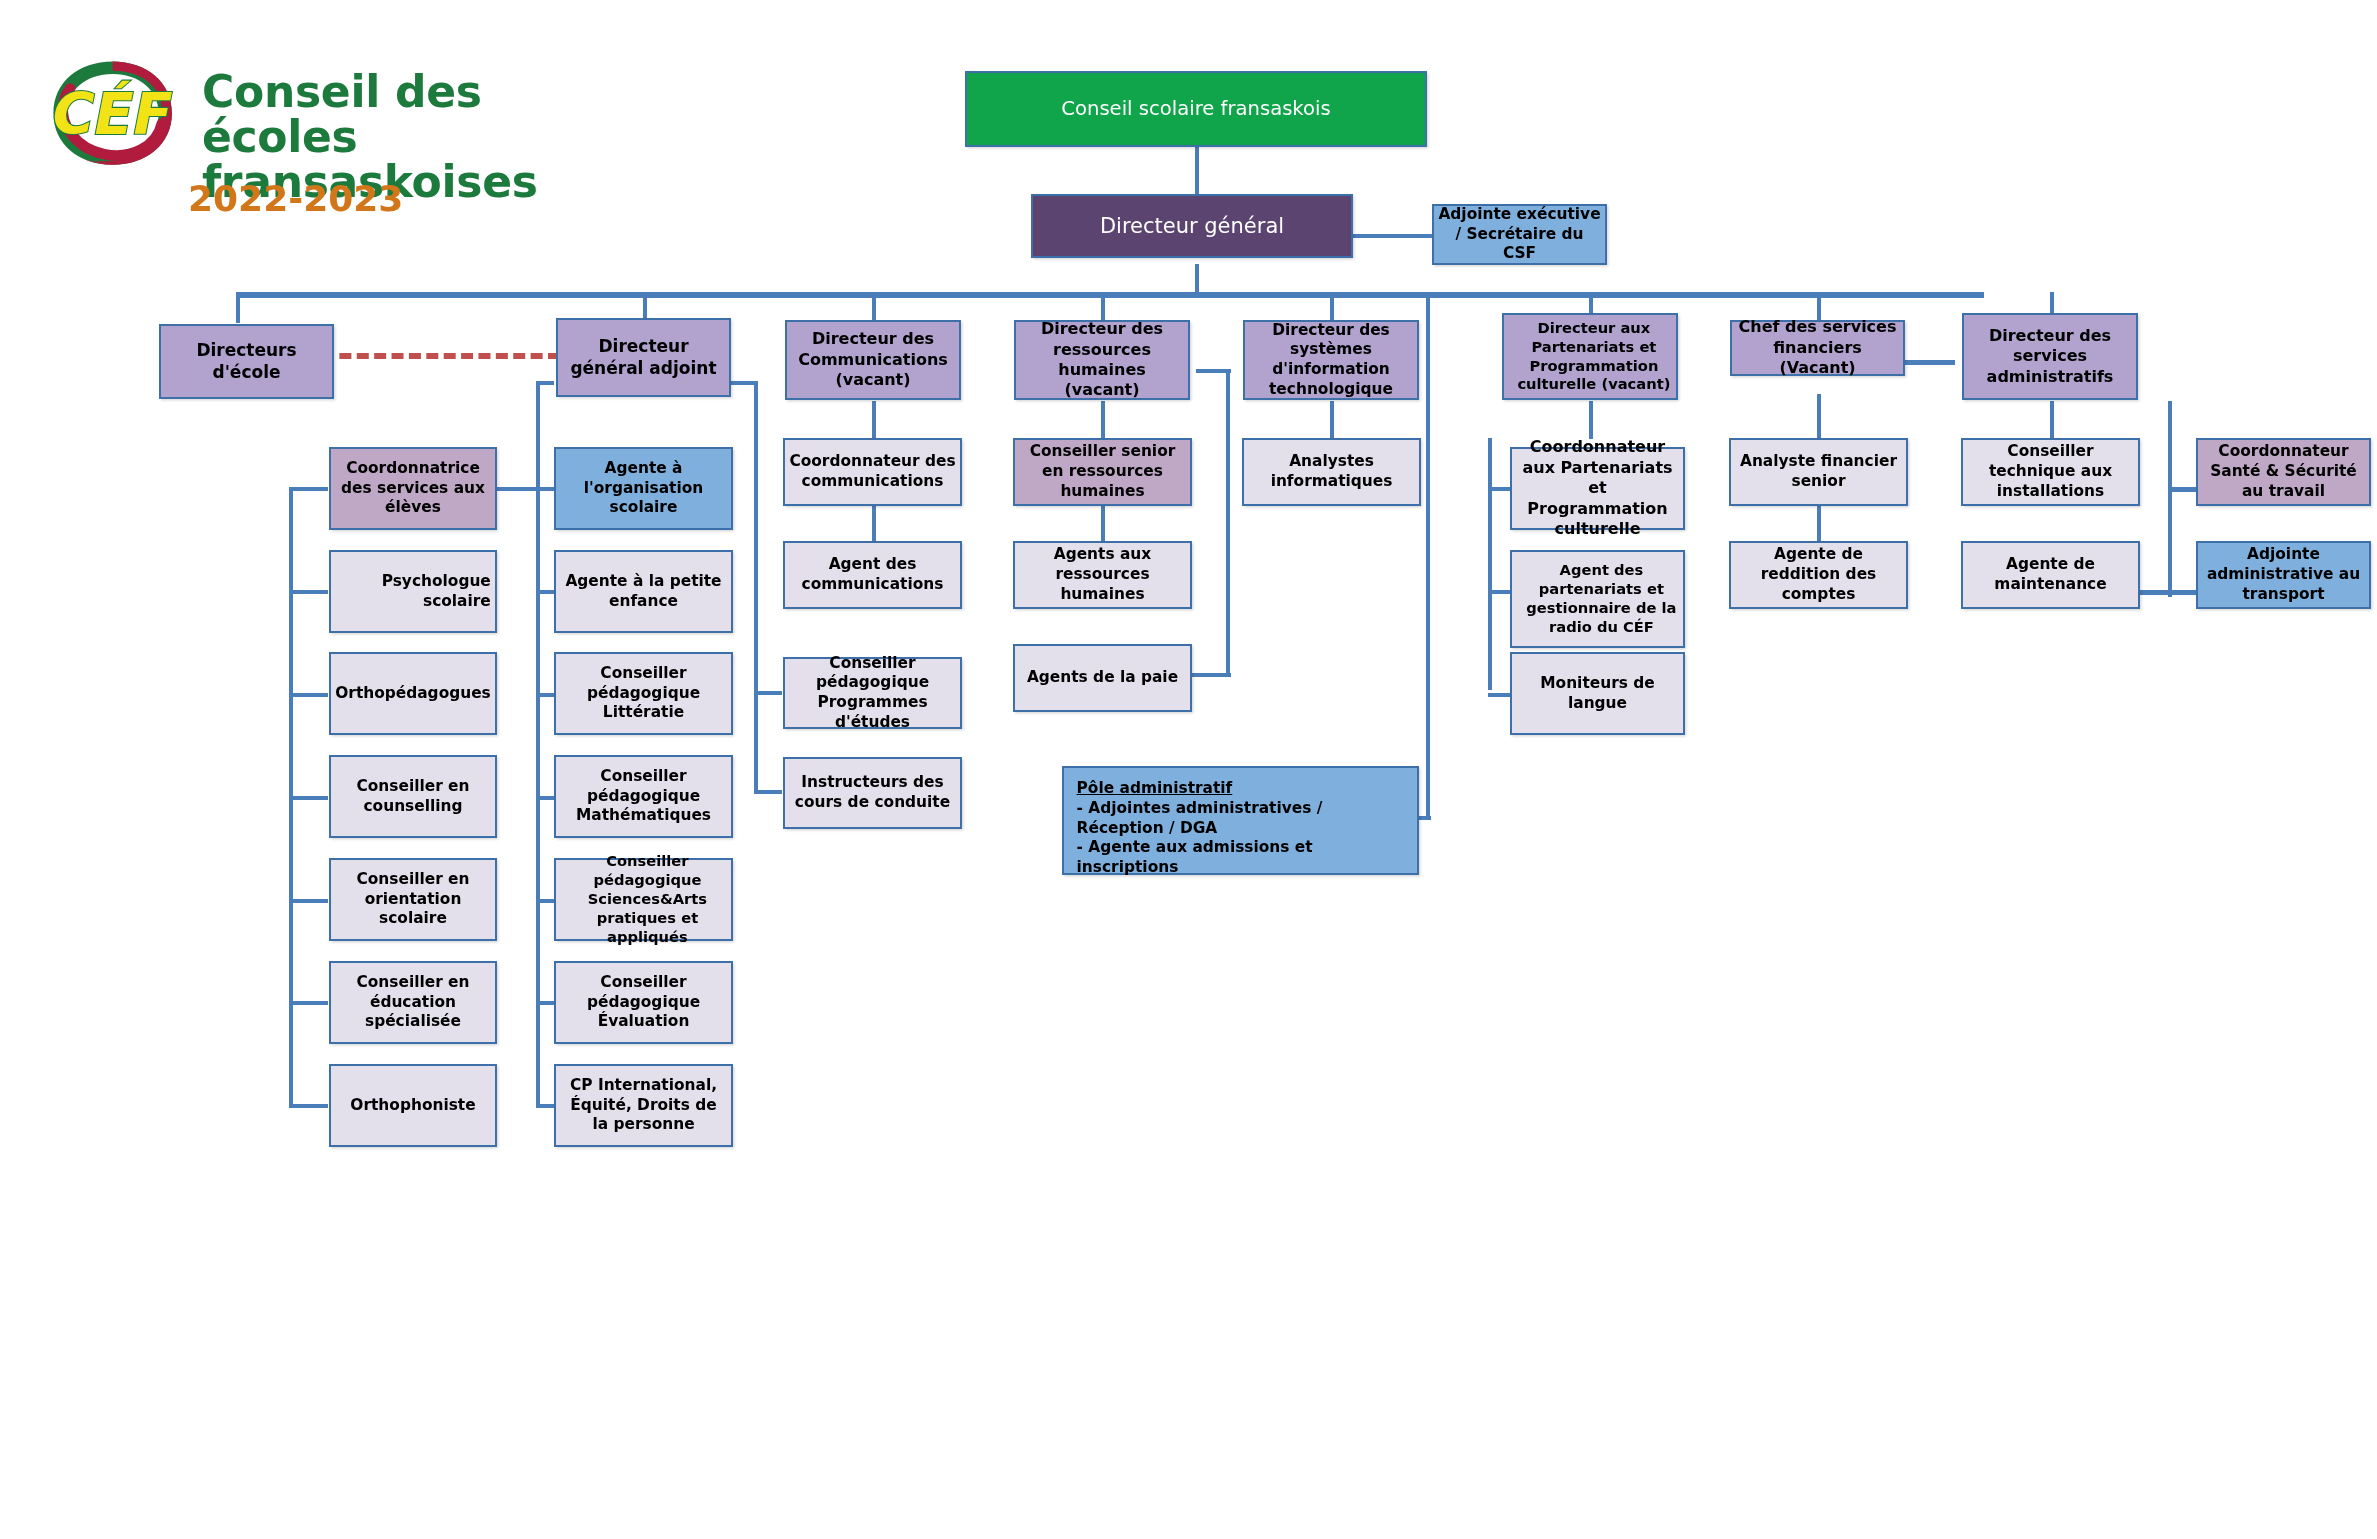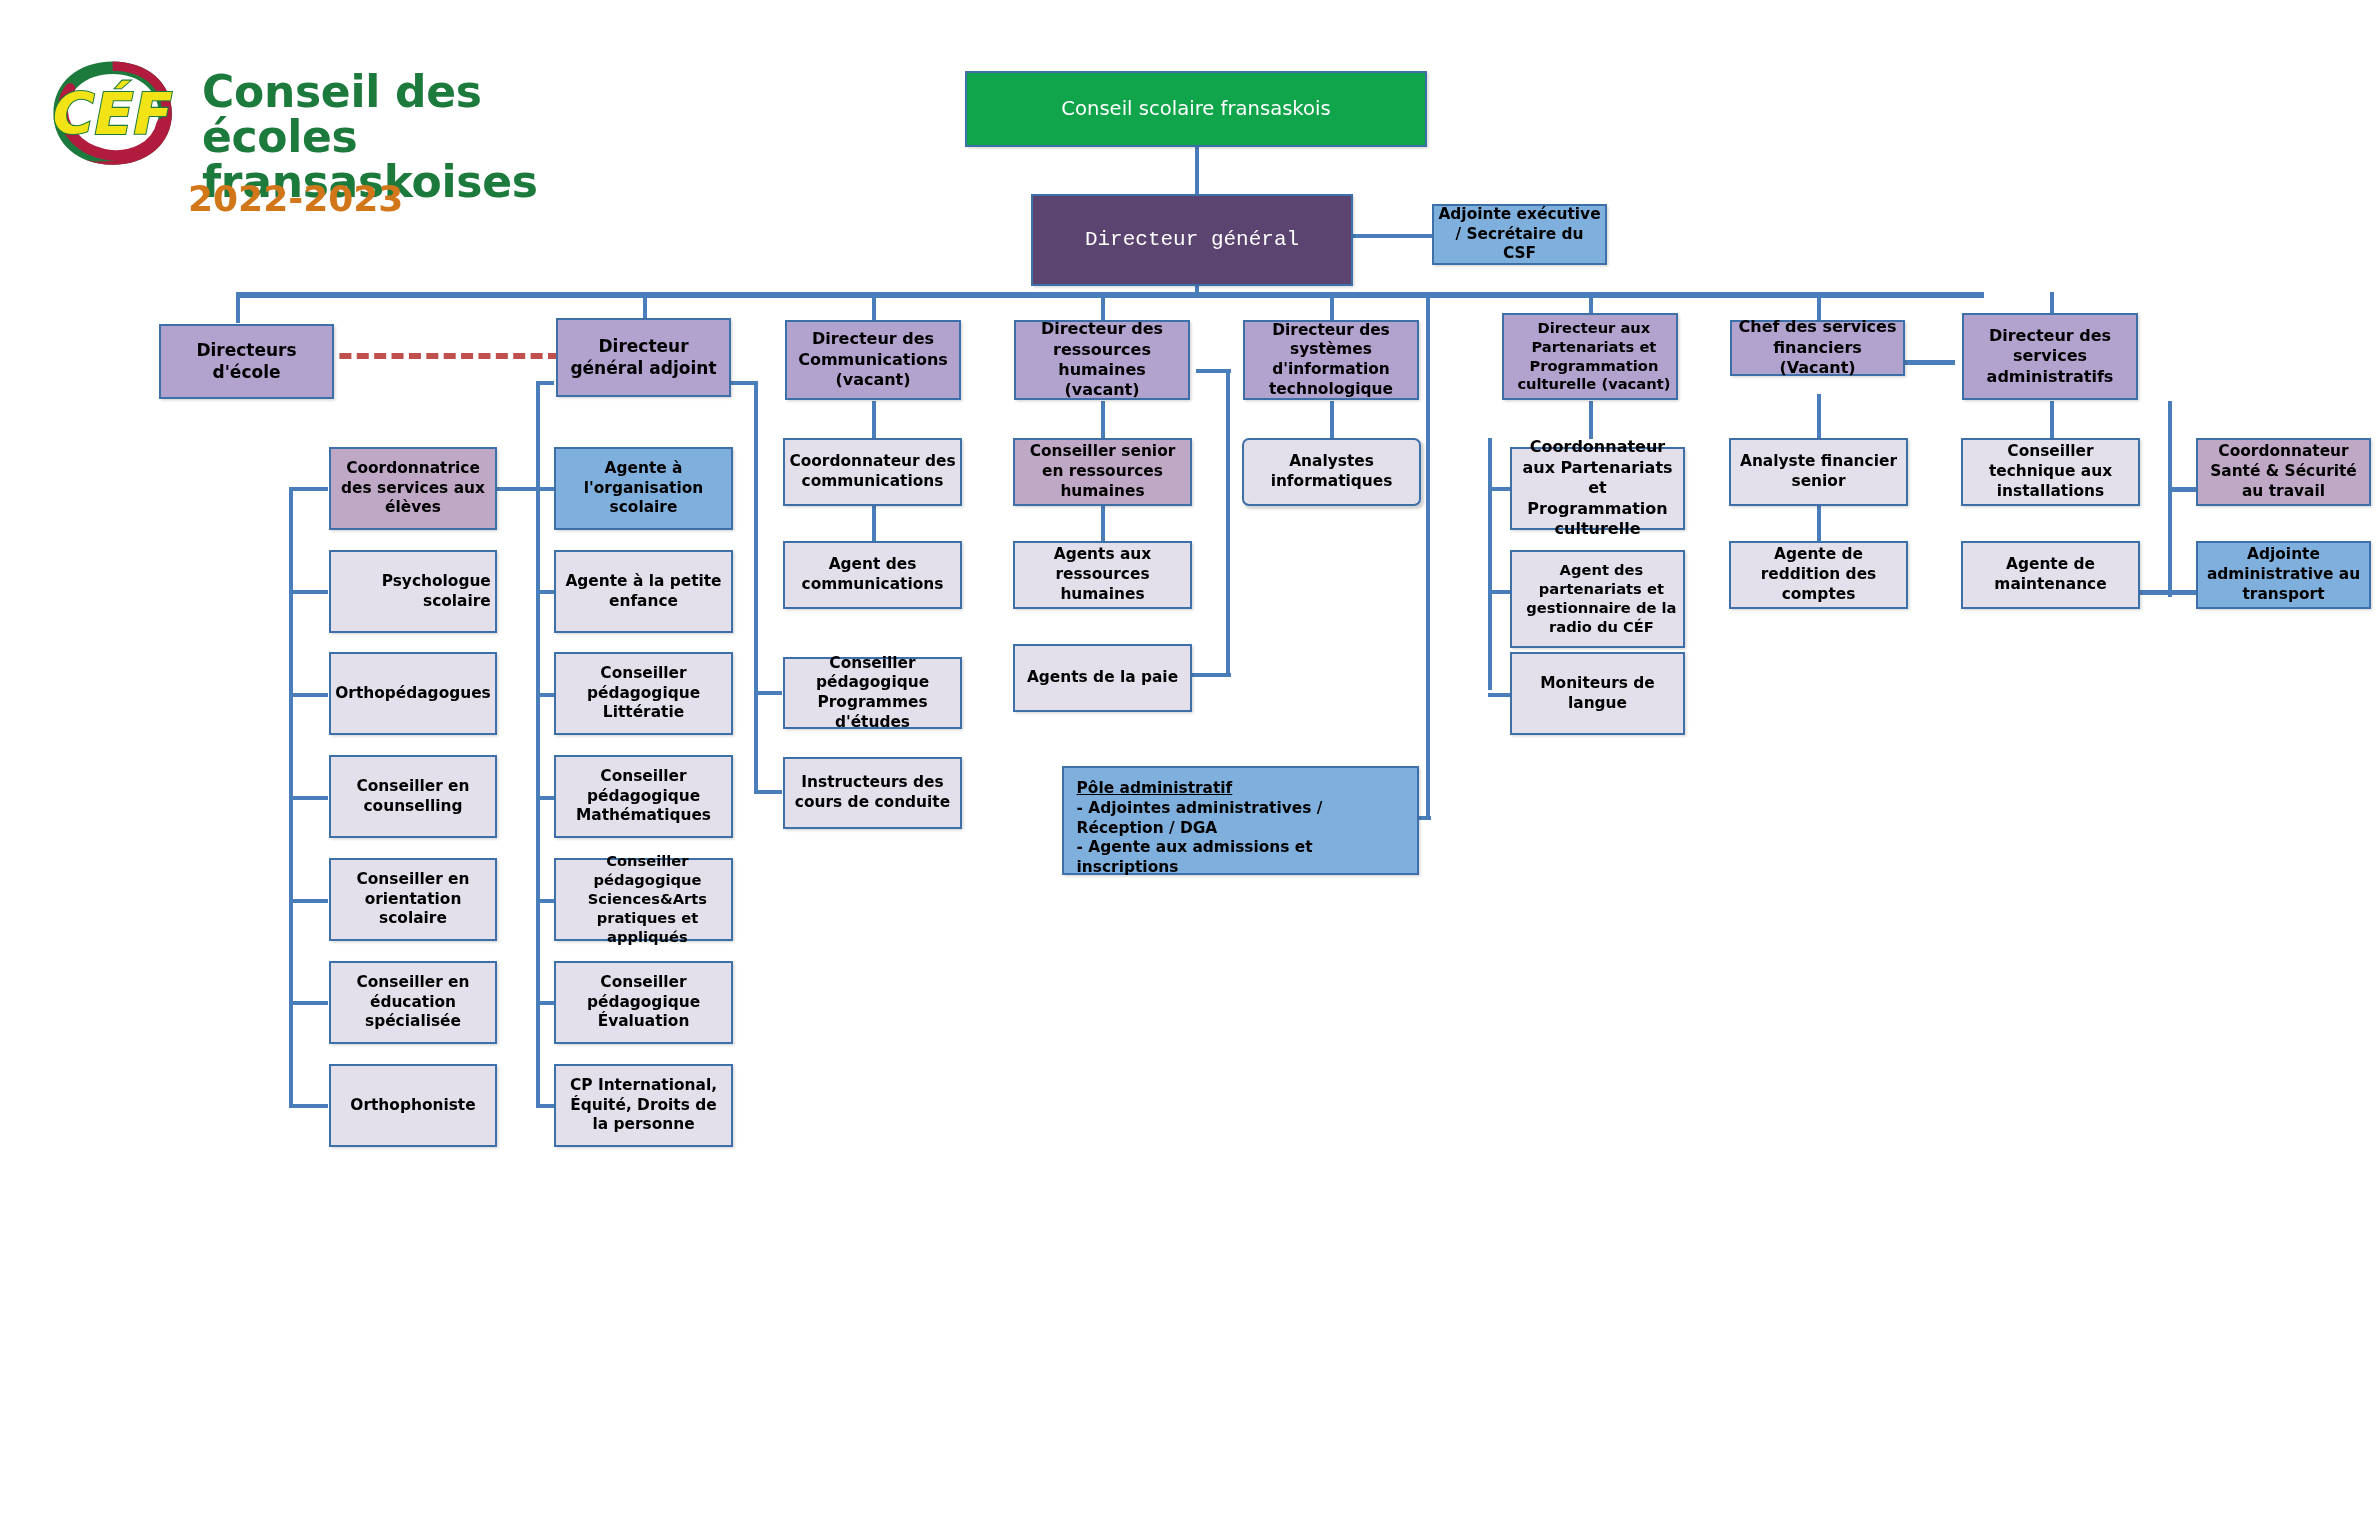--- a/index.html
+++ b/index.html
@@ -220,21 +220,21 @@
 
   <div class="conn" style="left:2050px; top:401px; width:4.2px; height:38px;"></div>
   <div class="conn" style="left:2168px; top:401px; width:4.2px; height:196px;"></div>
   <div class="conn" style="left:2168px; top:487px; width:42px; height:4.9px;"></div>
   <div class="conn" style="left:2049px; top:590px; width:161px; height:4.9px;"></div>
 
   <div class="box lvl-root" style="left:965px; top:71px; width:462px; height:76px;">
     <span>Conseil  scolaire fransaskois</span>
   </div>
 
-  <div class="box lvl-dg" style="left:1031px; top:194px; width:322px; height:92px;font-family:Liberation Mono, monospace;">
+  <div class="box lvl-dg" style="left:1031px; top:194px; width:322px; height:64px;">
     <span>Directeur général</span>
   </div>
 
   <div class="box c-blue fs-22" style="left:1432px; top:204px; width:175px; height:61px;">
     <span>Adjointe exécutive / Secrétaire du CSF</span>
   </div>
 
   <div class="box c-purple fs-24" style="left:159px; top:324px; width:175px; height:75px;">
     <span>Directeurs d'école</span>
   </div>
@@ -327,21 +327,21 @@
   <div class="box c-mauve fs-22" style="left:1013px; top:438px; width:179px; height:68px;">
     <span>Conseiller senior en ressources humaines</span>
   </div>
   <div class="box c-lavender fs-22" style="left:1013px; top:541px; width:179px; height:68px;">
     <span>Agents aux ressources humaines</span>
   </div>
   <div class="box c-lavender fs-22" style="left:1013px; top:644px; width:179px; height:68px;">
     <span>Agents de la paie</span>
   </div>
 
-  <div class="box c-lavender fs-22" style="left:1242px; top:438px; width:179px; height:68px;border-radius:7px;">
+  <div class="box c-lavender fs-22" style="left:1242px; top:438px; width:179px; height:68px;">
     <span>Analystes informatiques</span>
   </div>
 
   <div class="box c-lavender fs-20" style="left:1510px; top:447px; width:175px; height:83px;">
     <span>Coordonnateur aux Partenariats et Programmation culturelle</span>
   </div>
   <div class="box c-lavender fs-21" style="left:1510px; top:550px; width:175px; height:98px;">
     <span>Agent des partenariats et gestionnaire de la radio du CÉF</span>
   </div>
   <div class="box c-lavender fs-22" style="left:1510px; top:652px; width:175px; height:83px;">

